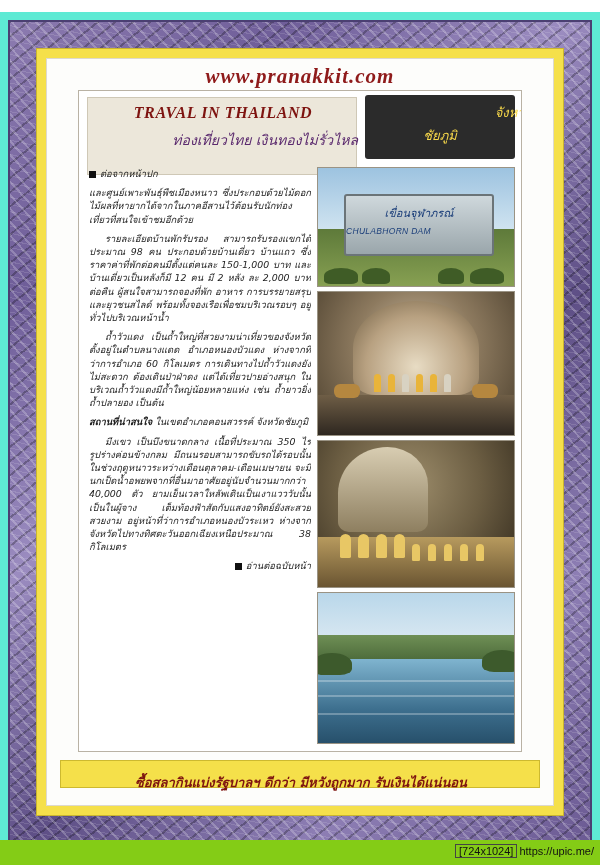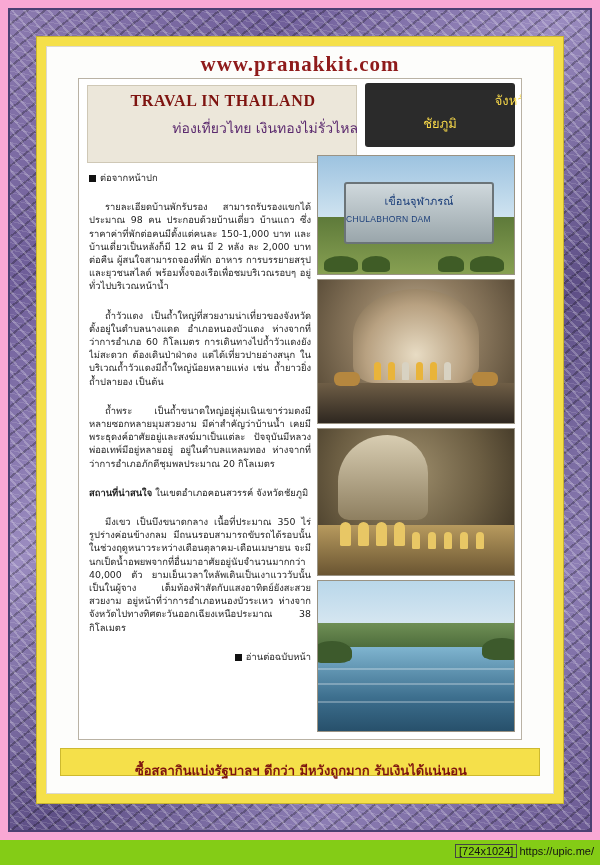--- a/index.html
+++ b/index.html
@@ -11,25 +11,26 @@
     width: 600px;
     height: 865px;
     position: relative;
     font-family: "DejaVu Sans", sans-serif;
     overflow: hidden;
   }
 
   
   .page {
     position: absolute;
-    left: 0; top: 0;
+    left: 0; top: 12px;
     width: 600px;
     height: 840px;
-    background: #f9a8d4;
-    box-sizing: border-box;
+    background: #5eead4;
+    box-sizing: border-box;
+    font-style: italic;
   }
   .frame-outer {
     position: absolute;
     left: 8px; top: 8px;
     width: 584px;
     height: 824px;
     box-sizing: border-box;
     background:
       repeating-linear-gradient(48deg, rgba(255,255,255,0.22) 0px, rgba(255,255,255,0.22) 2px, rgba(0,0,0,0.0) 2px, rgba(0,0,0,0.0) 9px),
       repeating-linear-gradient(-39deg, rgba(0,0,0,0.25) 0px, rgba(0,0,0,0.25) 2px, rgba(0,0,0,0.0) 2px, rgba(0,0,0,0.0) 11px),
@@ -154,21 +155,21 @@
     left: 10px; top: 76px;
     width: 222px;
     height: 578px;
     font-family: "DejaVu Sans", sans-serif;
     font-size: 9.4px;
     line-height: 13.2px;
     color: #1d1d1d;
     text-align: justify;
     overflow: hidden;
   }
-  .col-text p { margin: 16px 0 6px 0; }
+  .col-text p { margin: 0 0 6px 0; }
   .col-text p.ind { text-indent: 16px; }
   .lead-marker {
     display: inline-block;
     width: 7px; height: 7px;
     background: #111;
     margin-right: 4px;
     vertical-align: -1px;
   }
   .sub { font-weight: 700; }
   .endnote {
@@ -300,23 +301,23 @@
       <div class="hdr-right">
         <div class="prov">จังหวัด</div>
         <div class="prov2">ชัยภูมิ</div>
       </div>
     </div>
 
     <div class="col-text">
       <p>
         <span class="lead-marker"></span><span>ต่อจากหน้าปก</span>
       </p>
+      <p>และศูนย์เพาะพันธุ์พืชเมืองหนาว ซึ่งประกอบด้วยไม้ดอก ไม้ผลที่หายากได้จากในภาคอีสานไว้ต้อนรับนักท่องเที่ยวที่สนใจเข้าชมอีกด้วย</p>
       <p class="ind">รายละเอียดบ้านพักรับรอง สามารถรับรองแขกได้ประมาณ 98 คน ประกอบด้วยบ้านเดี่ยว บ้านแถว ซึ่งราคาค่าที่พักต่อคนมีตั้งแต่คนละ 150-1,000 บาท และบ้านเดี่ยวเป็นหลังก็มี 12 คน มี 2 หลัง ละ 2,000 บาท ต่อคืน ผู้สนใจสามารถจองที่พัก อาหาร การบรรยายสรุป และยุวชนสไลด์ พร้อมทั้งจองเรือเพื่อชมบริเวณรอบๆ อยู่ทั่วไปบริเวณหน้าน้ำ</p>
       <p class="ind">ถ้ำวัวแดง เป็นถ้ำใหญ่ที่สวยงามน่าเที่ยวของจังหวัดตั้งอยู่ในตำบลนางแดด อำเภอหนองบัวแดง ห่างจากที่ว่าการอำเภอ 60 กิโลเมตร การเดินทางไปถ้ำวัวแดงยังไม่สะดวก ต้องเดินป่าฝ่าดง แต่ได้เที่ยวปายอ่างสนุก ในบริเวณถ้ำวัวแดงมีถ้ำใหญ่น้อยหลายแห่ง เช่น ถ้ำยาวยิ่ง ถ้ำปลายอง เป็นต้น</p>
-      <p class="ind">ถ้ำพระ เป็นถ้ำขนาดใหญ่อยู่ลุ่มเนินเขาร่วมดงมีหลายซอกหลายมุมสวยงาม มีค่าสำคัญว่าบ้านน้ำ เคยมีพระธุดงค์อาศัยอยู่และสงฆ์มาเป็นแต่ละ ปัจจุบันมีหลวงพ่ออเทพ์มีอยู่หลายอยู่ อยู่ในตำบลแหลมทอง ห่างจากที่ว่าการอำเภอภักดีชุมพลประมาณ 20 กิโลเมตร</p>
       <p>
         <span class="sub">สถานที่น่าสนใจ</span>
         <span>ในเขตอำเภอคอนสวรรค์ จังหวัดชัยภูมิ</span>
       </p>
       <p class="ind">มีงเขว เป็นบึงขนาดกลาง เนื้อที่ประมาณ 350 ไร่ รูปร่างค่อนข้างกลม มีถนนรอบสามารถขับรถได้รอบนั้นในช่วงฤดูหนาวระหว่างเดือนตุลาคม-เดือนเมษายน จะมีนกเป็ดน้ำอพยพจากที่อื่นมาอาศัยอยู่นับจำนวนมากกว่า 40,000 ตัว ยามเย็นเวลาใหลัพเดินเป็นเงาแวววับนั้นเป็นในผู้จาง เต็มท้องฟ้าสัดกับแสงอาทิตย์ยังสะสวยสวยงาม อยู่หน้าที่ว่าการอำเภอหนองบัวระเหว ห่างจากจังหวัดไปทางทิศตะวันออกเฉียงเหนือประมาณ 38 กิโลเมตร</p>
       <p class="endnote">
         <span class="endbox"></span><span>อ่านต่อฉบับหน้า</span>
       </p>
     </div>
 

